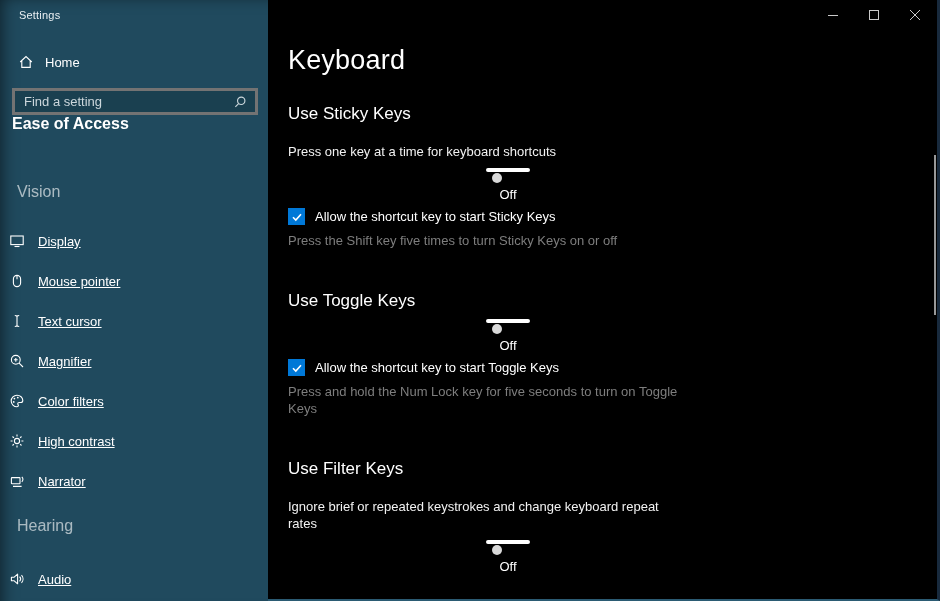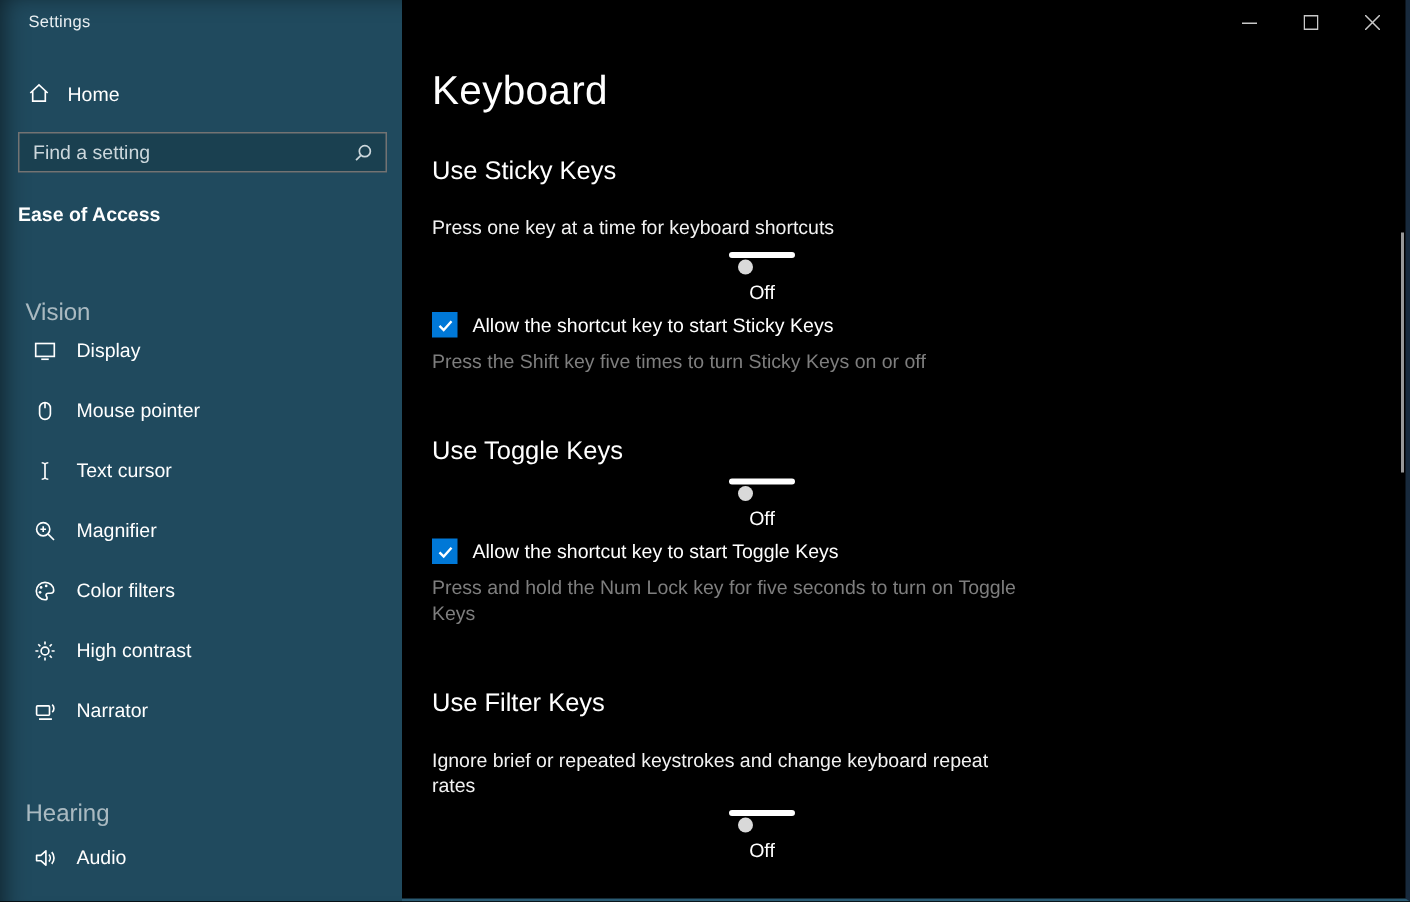--- a/index.html
+++ b/index.html
@@ -33,46 +33,46 @@
   .home-row {
     margin-top: 52px; height: 20px;
     display: flex; align-items: center; gap: 11px;
     padding-left: 18px; cursor: pointer;
   }
   .home-row svg { width: 16px; height: 16px; flex: 0 0 16px; }
   .home-label { font-size: 13px; }
   .searchbox {
     margin: 16px 10px 0 12px;
     height: 27px;
-    border: 1px solid #737373;
+    border: 3px solid #737373;
     background: #1a4050;
     display: flex; align-items: center;
     padding: 0 8px 0 9px;
   }
   .searchbox input {
     flex: 1; background: transparent; border: none; outline: none;
     color: #dfe7ea; font-size: 13px; font-family: inherit;
   }
   .searchbox input::placeholder { color: #ccd7dc; opacity: 1; }
   .searchbox .search-glyph { width: 14px; height: 14px; flex: 0 0 14px; cursor: pointer; }
   .category-title {
-    margin-top: 20px; padding-left: 12px;
-    font-size: 13px; font-weight: bold;
+    padding-left: 12px;
+    font-size: 16px; font-weight: bold;
   }
   .group-header {
     margin-top: 50px; padding-left: 17px;
     font-size: 16px; color: rgba(255,255,255,0.62);
   }
   .group-header.hearing { margin-top: 28px; }
   .nav-items { margin-top: 8px; }
   .nav-items.hearing { margin-top: 12px; }
   .nav-item {
     height: 40px;
-    display: flex; align-items: flex-start; gap: 13px;
-    padding-left: 22px; font-size: 13px; cursor: pointer;
+    display: flex; align-items: flex-end; gap: 13px;
+    padding-left: 9px; font-size: 13px; cursor: pointer; text-decoration: underline;
   }
   .nav-item svg { width: 16px; height: 16px; flex: 0 0 16px; }
 
   
   .main {
     flex: 1;
     position: relative;
     background: #000;
     border-right: 3px solid #182a3d;
     border-bottom: 2px solid #2b5b73;

